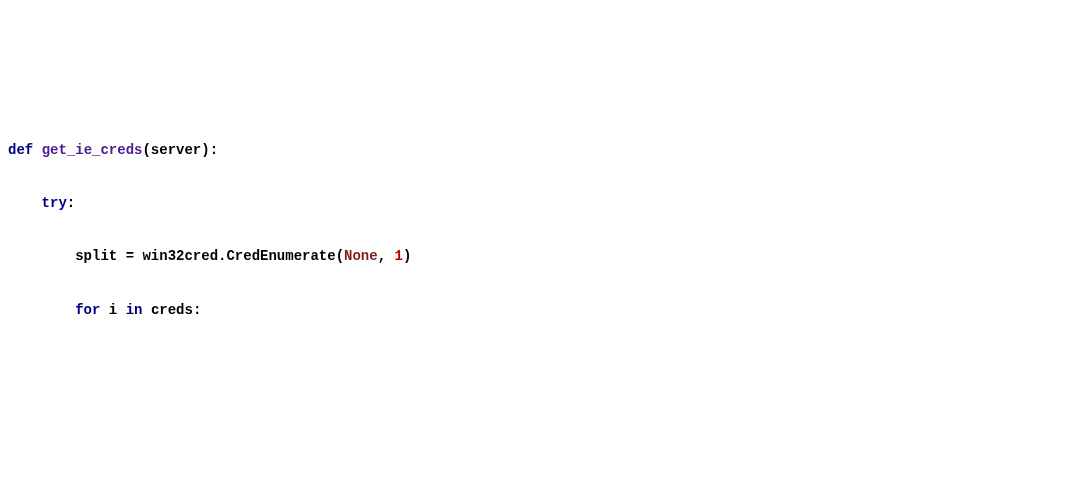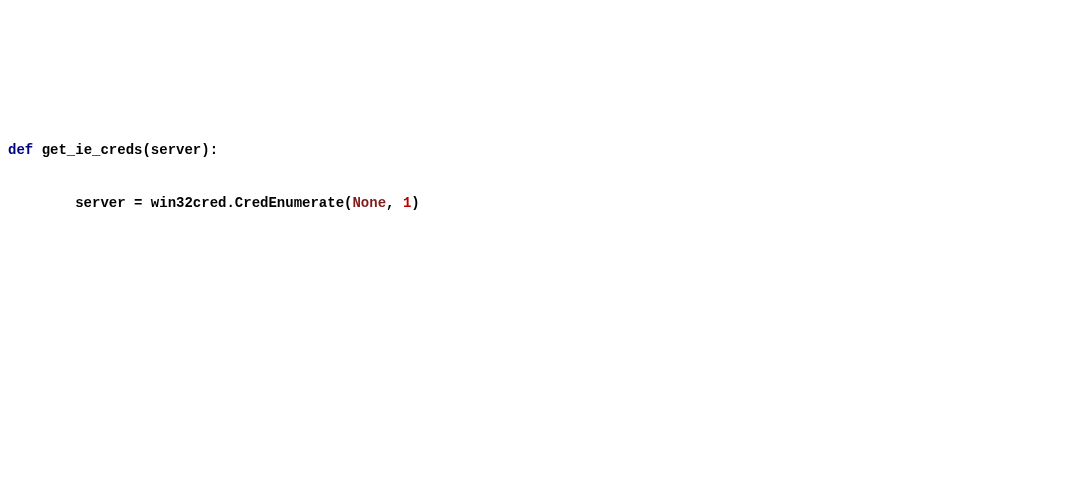--- a/index.html
+++ b/index.html
@@ -9,34 +9,36 @@
       font-size: 14px;
       font-weight: bold;
       line-height: 1.9;
       padding: 4px 8px;
       white-space: pre;
       color: #000000;
     }
     .code-block { position: relative; }
     .line { display: block; position: relative; }
     .kw { color: #000080; font-weight: bold; text-align: right; }
-    .fname { color: #000000; font-weight: bold; }
+    .fname { color: #4c1d95; font-weight: bold; }
     .str { color: #808080; }
     .num { color: #c00000; }
     .builtin { color: #7f1d1d; font-weight: bold; }
     .plain { color: #000000; }
   </style>
 </head>
 <body>
 
 
 
 <div class="code-block">
 <span class="line"><span class="kw">def</span> <span class="fname">get_ie_creds</span><span class="plain">(</span><span class="plain">server</span><span class="plain">):</span></span>
-<span class="line"><span>        </span><span class="plain">server = win32cred.CredEnumerate(</span><span class="builtin">None</span><span class="plain">, </span><span class="num">1</span><span class="plain">)</span></span>
+<span class="line"><span>    </span><span class="kw">try</span><span class="plain">:</span></span>
+<span class="line"><span>        </span><span class="plain">split = win32cred.CredEnumerate(</span><span class="builtin">None</span><span class="plain">, </span><span class="num">1</span><span class="plain">)</span></span>
+<span class="line"><span>        </span><span class="kw">for</span><span> </span><span class="plain">i</span><span> </span><span class="kw">in</span><span> </span><span class="plain">creds:</span></span>
 
 
 
 
 
 <span class="line"><span></span></span>
 
 
 
 <span class="line"><span></span></span>

